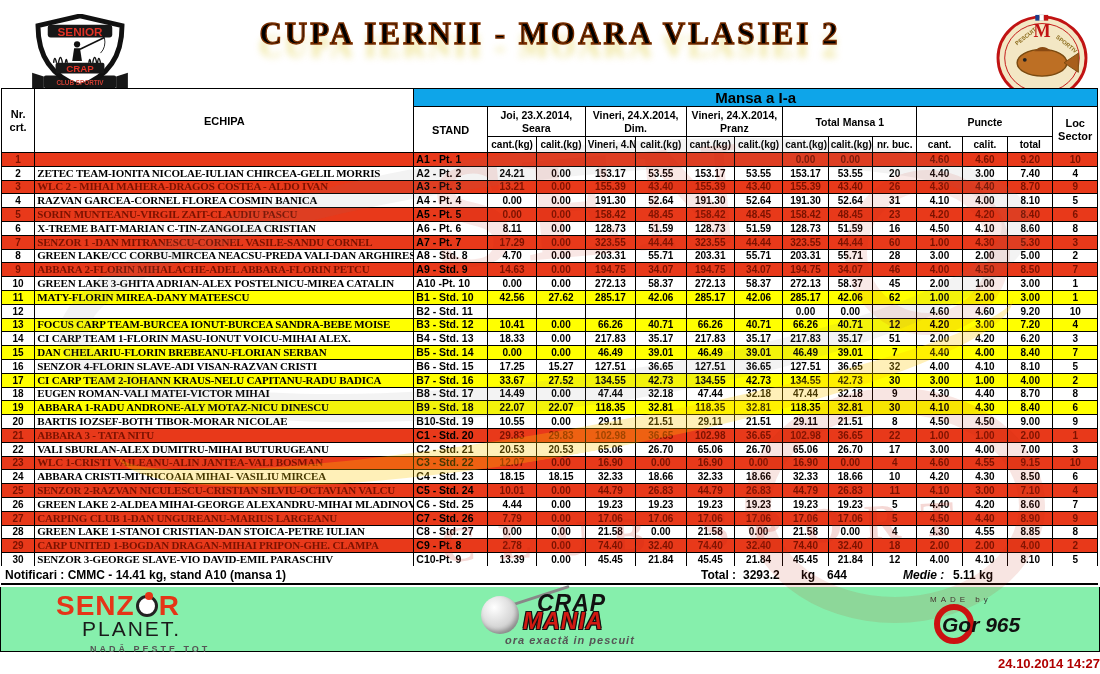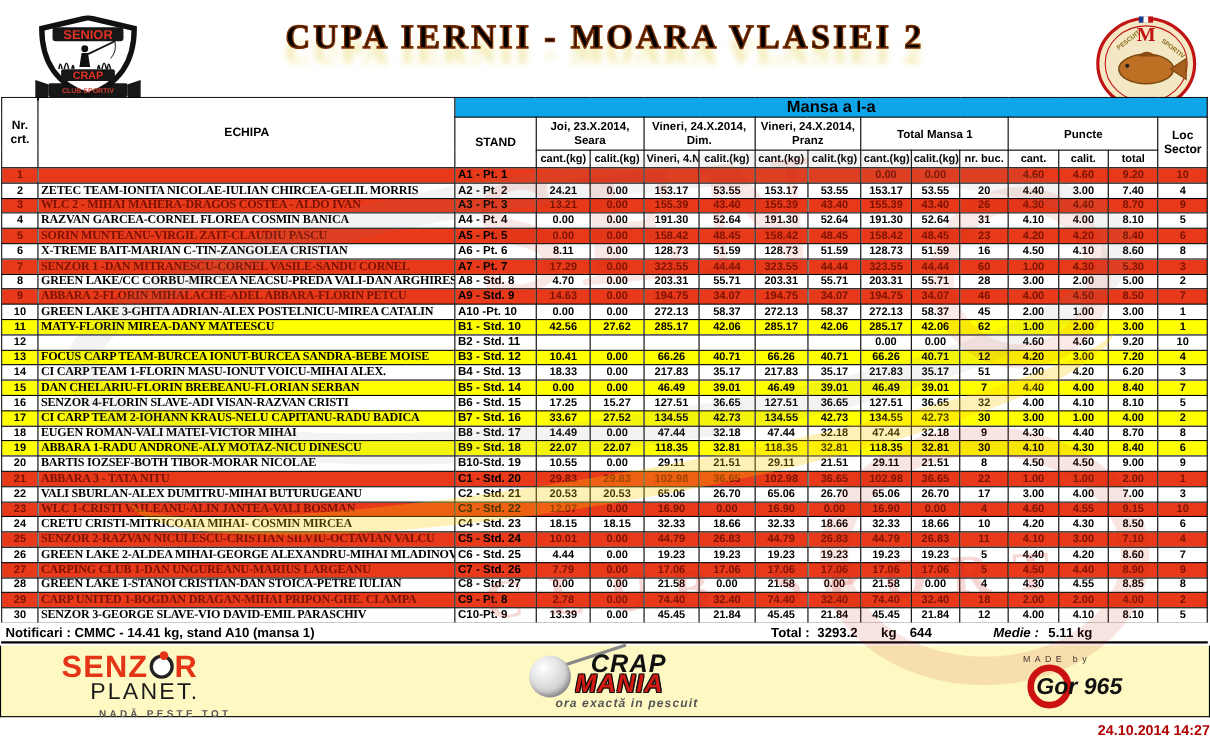--- a/index.html
+++ b/index.html
@@ -56,21 +56,21 @@
   .total-value  { left:742px; font-size:13px; }
   .total-unit   { left:800px; font-size:13px; }
   .total-buc    { left:826px; font-size:13px; }
   .medie-label  { left:902px;font-style:italic; }
   .medie-value  { left:952px; font-size:13px; }
 
   
   .sponsor-band {
     position:absolute; top:587px; left:0; width:1100px; height:65px;
     border-left:1.5px solid #000; border-right:1.5px solid #000; border-bottom:1.5px solid #000;
-    background:#fef9c3;
+    background:#86efac;
   }
   .sp-logo { position:absolute; top:6px; left:55px; }
   .sp-line1 { display:flex; align-items:center; font-size:28px; font-weight:900; color:#e53517; letter-spacing:1px; line-height:26px; }
   .bobber { display:inline-block; width:22px; height:22px; border:3px solid #222; border-radius:50%; background:#fff; position:relative; margin:0 1px; }
   .bobber::after { content:""; position:absolute; top:-6px; left:6px; width:8px; height:8px; background:#e53517; border-radius:50%; }
   .sp-line2 { font-size:21px; letter-spacing:2px; color:#1a1a1a; margin:-2px 0 0 26px; }
   .sp-line3 { font-size:9px; letter-spacing:3px; color:#555; font-weight:bold; margin:3px 0 0 34px; }
 
   .cm-logo { position:absolute; top:3px; left:480px; width:260px; height:60px; }
   .cm-ball { position:absolute; top:6px; left:0; width:38px; height:38px; border-radius:50%;
@@ -607,21 +607,21 @@
           <td class="c-num">16.90</td>
           <td class="c-num">0.00</td>
           <td class="c-num">4</td>
           <td class="c-num">4.60</td>
           <td class="c-num">4.55</td>
           <td class="c-num">9.15</td>
           <td class="c-loc">10</td>
         </tr>
         <tr class="white">
           <td class="c-nr">24</td>
-          <td class="c-team">CRETU CRISTI-MITRICOAIA MIHAI- COSMIN MIRCEA</td>
+          <td class="c-team">ABBARA CRISTI-MITRICOAIA MIHAI- VASILIU MIRCEA</td>
           <td class="c-stand">C4 - Std. 23</td>
           <td class="c-num">18.15</td>
           <td class="c-num">18.15</td>
           <td class="c-num">32.33</td>
           <td class="c-num">18.66</td>
           <td class="c-num">32.33</td>
           <td class="c-num">18.66</td>
           <td class="c-num">32.33</td>
           <td class="c-num">18.66</td>
           <td class="c-num">10</td>

